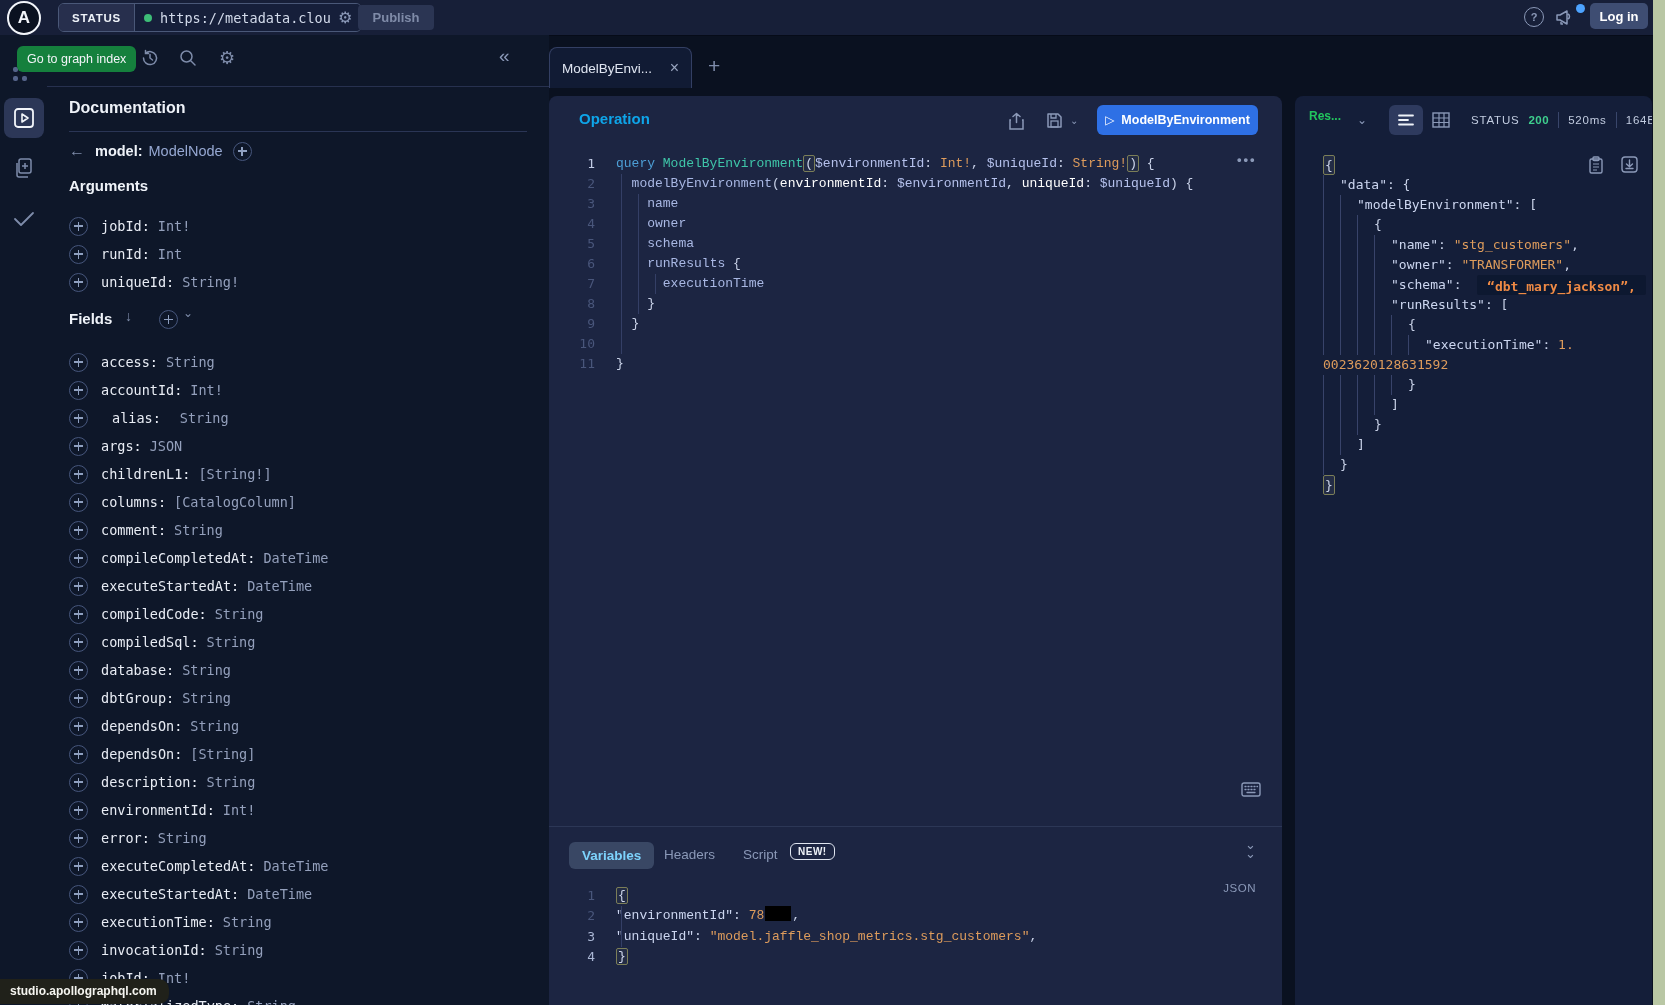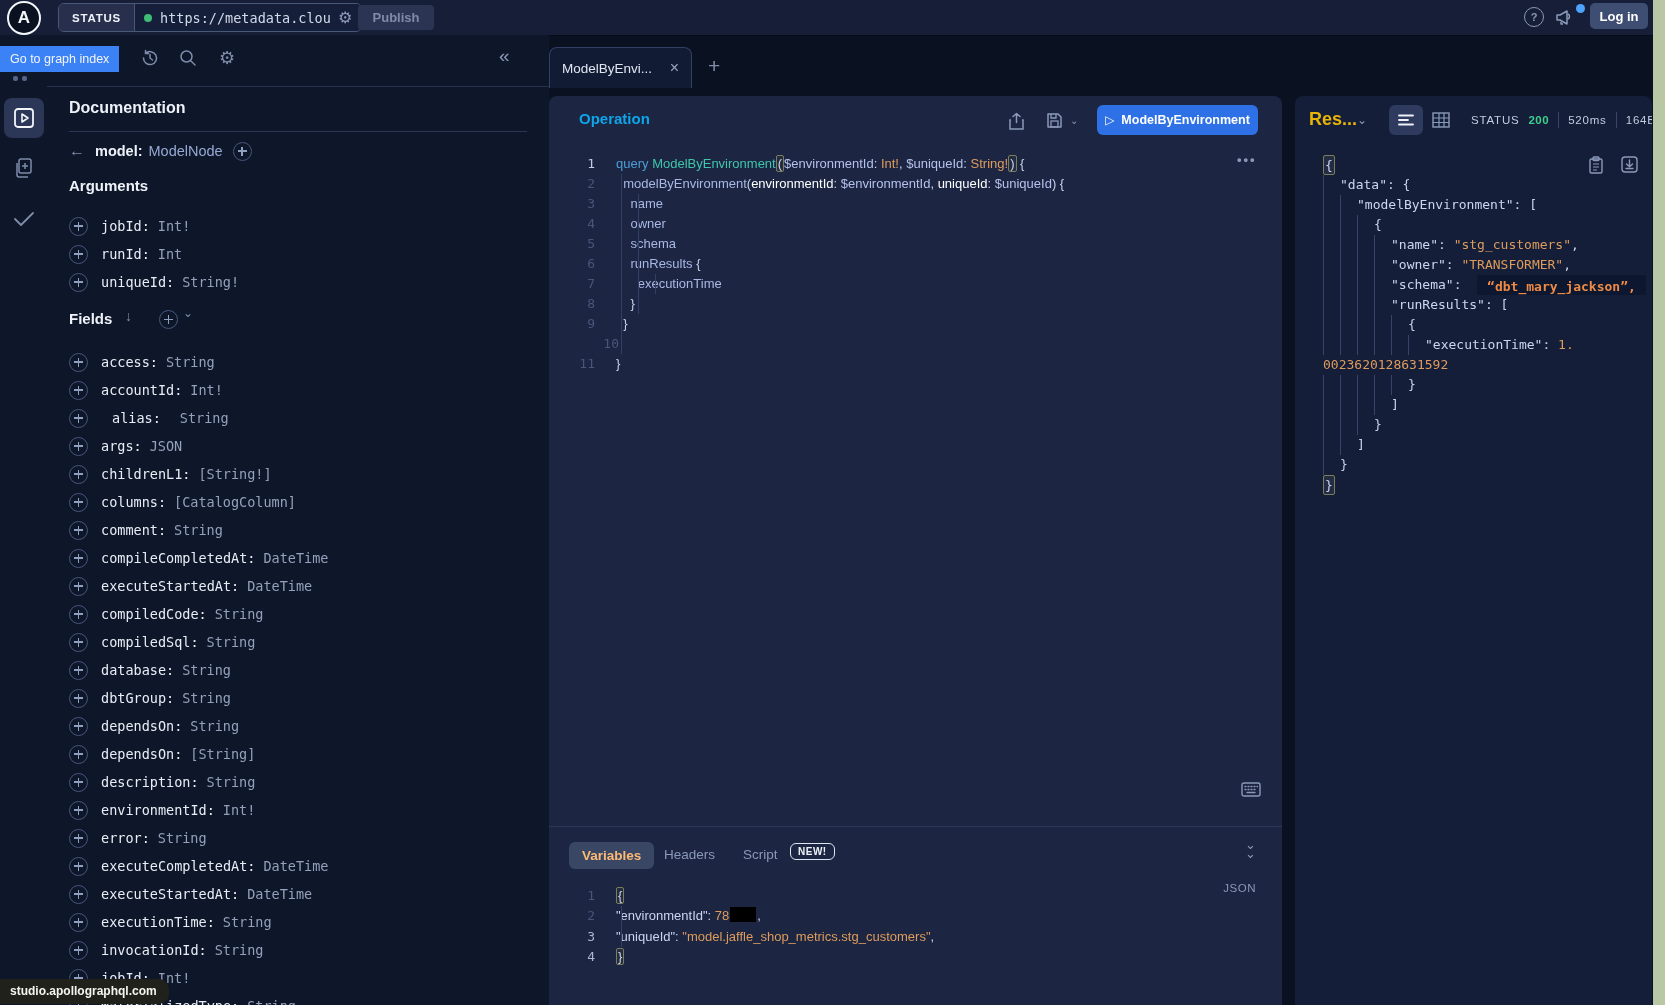--- a/index.html
+++ b/index.html
@@ -25,22 +25,22 @@
   #loginbtn{position:absolute;left:1590px;top:3px;width:58px;height:26px;background:#3e4d72;border-radius:5px;
         display:flex;align-items:center;justify-content:center;font-size:13px;font-weight:bold;color:#fff;}
   
   #rail{position:absolute;left:0;top:35px;width:47px;height:970px;background:#0e1729;border-right:1px solid #1f2945;}
   #railactive{position:absolute;left:4px;top:63px;width:40px;height:40px;background:#2c3757;border-radius:8px;
         display:flex;align-items:center;justify-content:center;}
   .railicon{position:absolute;left:0;width:47px;display:flex;justify-content:center;color:#7e8caa;}
   #graphdots{position:absolute;left:13px;top:32px;width:16px;height:14px;}
   #graphdots i{position:absolute;width:5px;height:5px;border-radius:2px;background:#55648a;}
   
-  #tooltip{position:absolute;left:0;top:46px;background:#3b82f6;color:#f2f4f8;font-size:12.5px;
-        padding:6px 10px;border-radius:0;z-index:40;white-space:nowrap;}
+  #tooltip{position:absolute;left:17px;top:46px;background:#15803d;color:#f2f4f8;font-size:12.5px;
+        padding:6px 10px;border-radius:6px;z-index:40;white-space:nowrap;}
   
   #docpanel{position:absolute;left:47px;top:35px;width:502px;height:970px;background:#0e1729;overflow:hidden;}
   #doctoolbar{position:absolute;left:0;top:0;width:502px;height:51px;border-bottom:1px solid #27314f;}
   .dticon{position:absolute;top:13px;color:#7e8caa;}
   #collapseicon{position:absolute;left:452px;top:10px;font-size:19px;color:#8b99b8;}
   #doctitle{position:absolute;left:22px;top:64px;font-size:16px;font-weight:bold;color:#eef2f8;}
   #docdivider{position:absolute;left:22px;top:96px;width:458px;height:1px;background:#2a3555;}
   #modelrow{position:absolute;left:22px;top:105px;height:22px;display:flex;align-items:center;gap:10px;}
   #backarrow{color:#7e8caa;font-size:16px;}
   #modelfield{font-size:14.5px;font-weight:bold;color:#eef2f8;}
@@ -71,42 +71,42 @@
   #opheader{position:absolute;left:0;top:0;width:733px;height:47px;}
   #optitle{position:absolute;left:30px;top:14px;font-size:15px;font-weight:bold;color:#0ea5e9;}
   .opicon{position:absolute;top:16px;color:#8b99b8;}
   #savechev{position:absolute;left:521px;top:19px;color:#8b99b8;font-size:10px;}
   #runbtn{position:absolute;left:548px;top:9px;width:161px;height:30px;background:#2e70e5;border-radius:6px;
         display:flex;align-items:center;justify-content:center;gap:7px;color:#fff;font-weight:bold;font-size:12.5px;}
   #runplay{font-size:12px;font-weight:normal;}
   #moredots{position:absolute;left:688px;top:56px;color:#8b99b8;font-size:13px;letter-spacing:2px;font-weight:bold;}
   .lnum{position:absolute;left:0;width:46px;text-align:right;font-family:"DejaVu Sans Mono",monospace;font-size:13px;color:#49567b;height:20px;line-height:20px;}
   .lnum.bright{color:#c2cce6;}
-  .crow{position:absolute;left:67px;height:20px;line-height:20px;white-space:pre;font-family:Liberation Sans, sans-serif;font-size:13px;}
+  .crow{position:absolute;left:67px;height:20px;line-height:20px;white-space:pre;font-family:Liberation Mono, monospace;font-size:13px;}
   .guide{position:absolute;width:1px;background:#343f66;}
   .tk-k{color:#4d9fd6}.tk-on{color:#3fc6a9}.tk-v{color:#b5c1ec}.tk-t{color:#de9c5c}
   .tk-p{color:#c9d2e8}.tk-f{color:#a9b8e4}.tk-a{color:#ffffff}
   .tk-key{color:#ccd6f0}.tk-str{color:#de9c5c}.tk-num{color:#de9c5c}
   .tk-bx{color:#cdd5ea;border:1px solid #7b7e58;background:#232c45;border-radius:2px;padding:0 1px;}
   .tk-hl{background:#0d1830;color:#ef8a45;font-weight:bold;padding:2px 10px;border-radius:2px;}
   .tk-redact{display:inline-block;width:26px;height:15px;background:#000;vertical-align:-2px;margin:0 1px;}
   #kbicon{position:absolute;left:692px;top:686px;color:#8b99b8;}
   #opvardivider{position:absolute;left:0;top:730px;width:733px;height:1px;background:#2c3756;}
   
   #vartabs{position:absolute;left:0;top:744px;width:733px;height:34px;}
   #varpill{position:absolute;left:20px;top:2px;height:27px;background:#394764;border-radius:6px;display:flex;align-items:center;
-        padding:0 13px;font-size:13.5px;font-weight:bold;color:#fdba74;}
+        padding:0 13px;font-size:13.5px;font-weight:bold;color:#7dd3fc;}
   .vartab{position:absolute;top:7px;font-size:13.5px;color:#8b99b8;}
   #newbadge{position:absolute;left:241px;top:3px;border:1.5px solid #dfe5f0;border-radius:6px;padding:2px 7px;
         font-size:10px;font-weight:bold;color:#eef2f8;letter-spacing:.5px;}
   #varcollapse{position:absolute;right:26px;top:0px;color:#8b99b8;line-height:9px;font-size:13px;text-align:center;}
   #jsonlabel{position:absolute;right:26px;top:786px;font-size:11.5px;color:#8b99b8;letter-spacing:.5px;}
   
   #respcard{position:absolute;left:1295px;top:96px;width:357px;height:909px;background:#141e39;border-radius:8px 8px 0 0;overflow:hidden;}
-  #resptitle{position:absolute;left:14px;top:13px;font-size:18px;font-weight:bold;color:#eab308;}
+  #resptitle{position:absolute;left:14px;top:13px;font-size:12px;font-weight:bold;color:#22c55e;}
   #respchev{position:absolute;left:62px;top:17px;color:#8b99b8;font-size:12px;}
   #viewbtn{position:absolute;left:94px;top:9px;width:34px;height:30px;background:#2e3a5e;border-radius:6px;
         display:flex;align-items:center;justify-content:center;}
   #tableicon{position:absolute;left:137px;top:16px;}
   #statusrow{position:absolute;left:176px;top:16px;display:flex;align-items:center;gap:9px;font-size:11.5px;color:#c2cce0;letter-spacing:.8px;white-space:nowrap;}
   #statuscode{color:#3ecf8e;font-weight:bold;letter-spacing:.5px;}
   .vsep{width:1px;height:16px;background:#39466b;}
   .respicon{position:absolute;top:60px;color:#8b99b8;}
   .rrow{position:absolute;left:28px;height:20px;line-height:20px;white-space:pre;font-family:"DejaVu Sans Mono",monospace;font-size:13px;display:flex;}
   .g{display:inline-block;width:16px;height:20px;border-left:1px solid #38436a;flex:none;}
@@ -390,21 +390,21 @@
         <div class="lnum" style="top: 138px;">5</div>
         <div class="crow" style="top: 138px;"><span class="tk-p">    </span><span class="tk-f">schema</span></div>
         <div class="lnum" style="top: 158px;">6</div>
         <div class="crow" style="top: 158px;"><span class="tk-p">    </span><span class="tk-f">runResults</span><span class="tk-p"> {</span></div>
         <div class="lnum" style="top: 178px;">7</div>
         <div class="crow" style="top: 178px;"><span class="tk-p">      </span><span class="tk-f">executionTime</span></div>
         <div class="lnum" style="top: 198px;">8</div>
         <div class="crow" style="top: 198px;"><span class="tk-p">    }</span></div>
         <div class="lnum" style="top: 218px;">9</div>
         <div class="crow" style="top: 218px;"><span class="tk-p">  }</span></div>
-        <div class="lnum" style="top: 238px; padding-left: 24px;">10</div>
+        <div class="lnum" style="top: 238px;">10</div>
         <div class="crow" style="top: 238px;"></div>
         <div class="lnum" style="top: 258px;">11</div>
         <div class="crow" style="top: 258px;"><span class="tk-p">}</span></div>
       </div>
     <div class="guide" style="left:72px;top:78px;height:180px"></div>
     <div class="guide" style="left:89px;top:98px;height:120px"></div>
     <div class="guide" style="left:106px;top:178px;height:20px"></div>
     <div id="kbicon">
       <svg width="20" height="15" viewBox="0 0 20 15">
           <rect x="1" y="1" width="18" height="13" rx="2" fill="none" stroke="#8b99b8" stroke-width="1.4"></rect>

